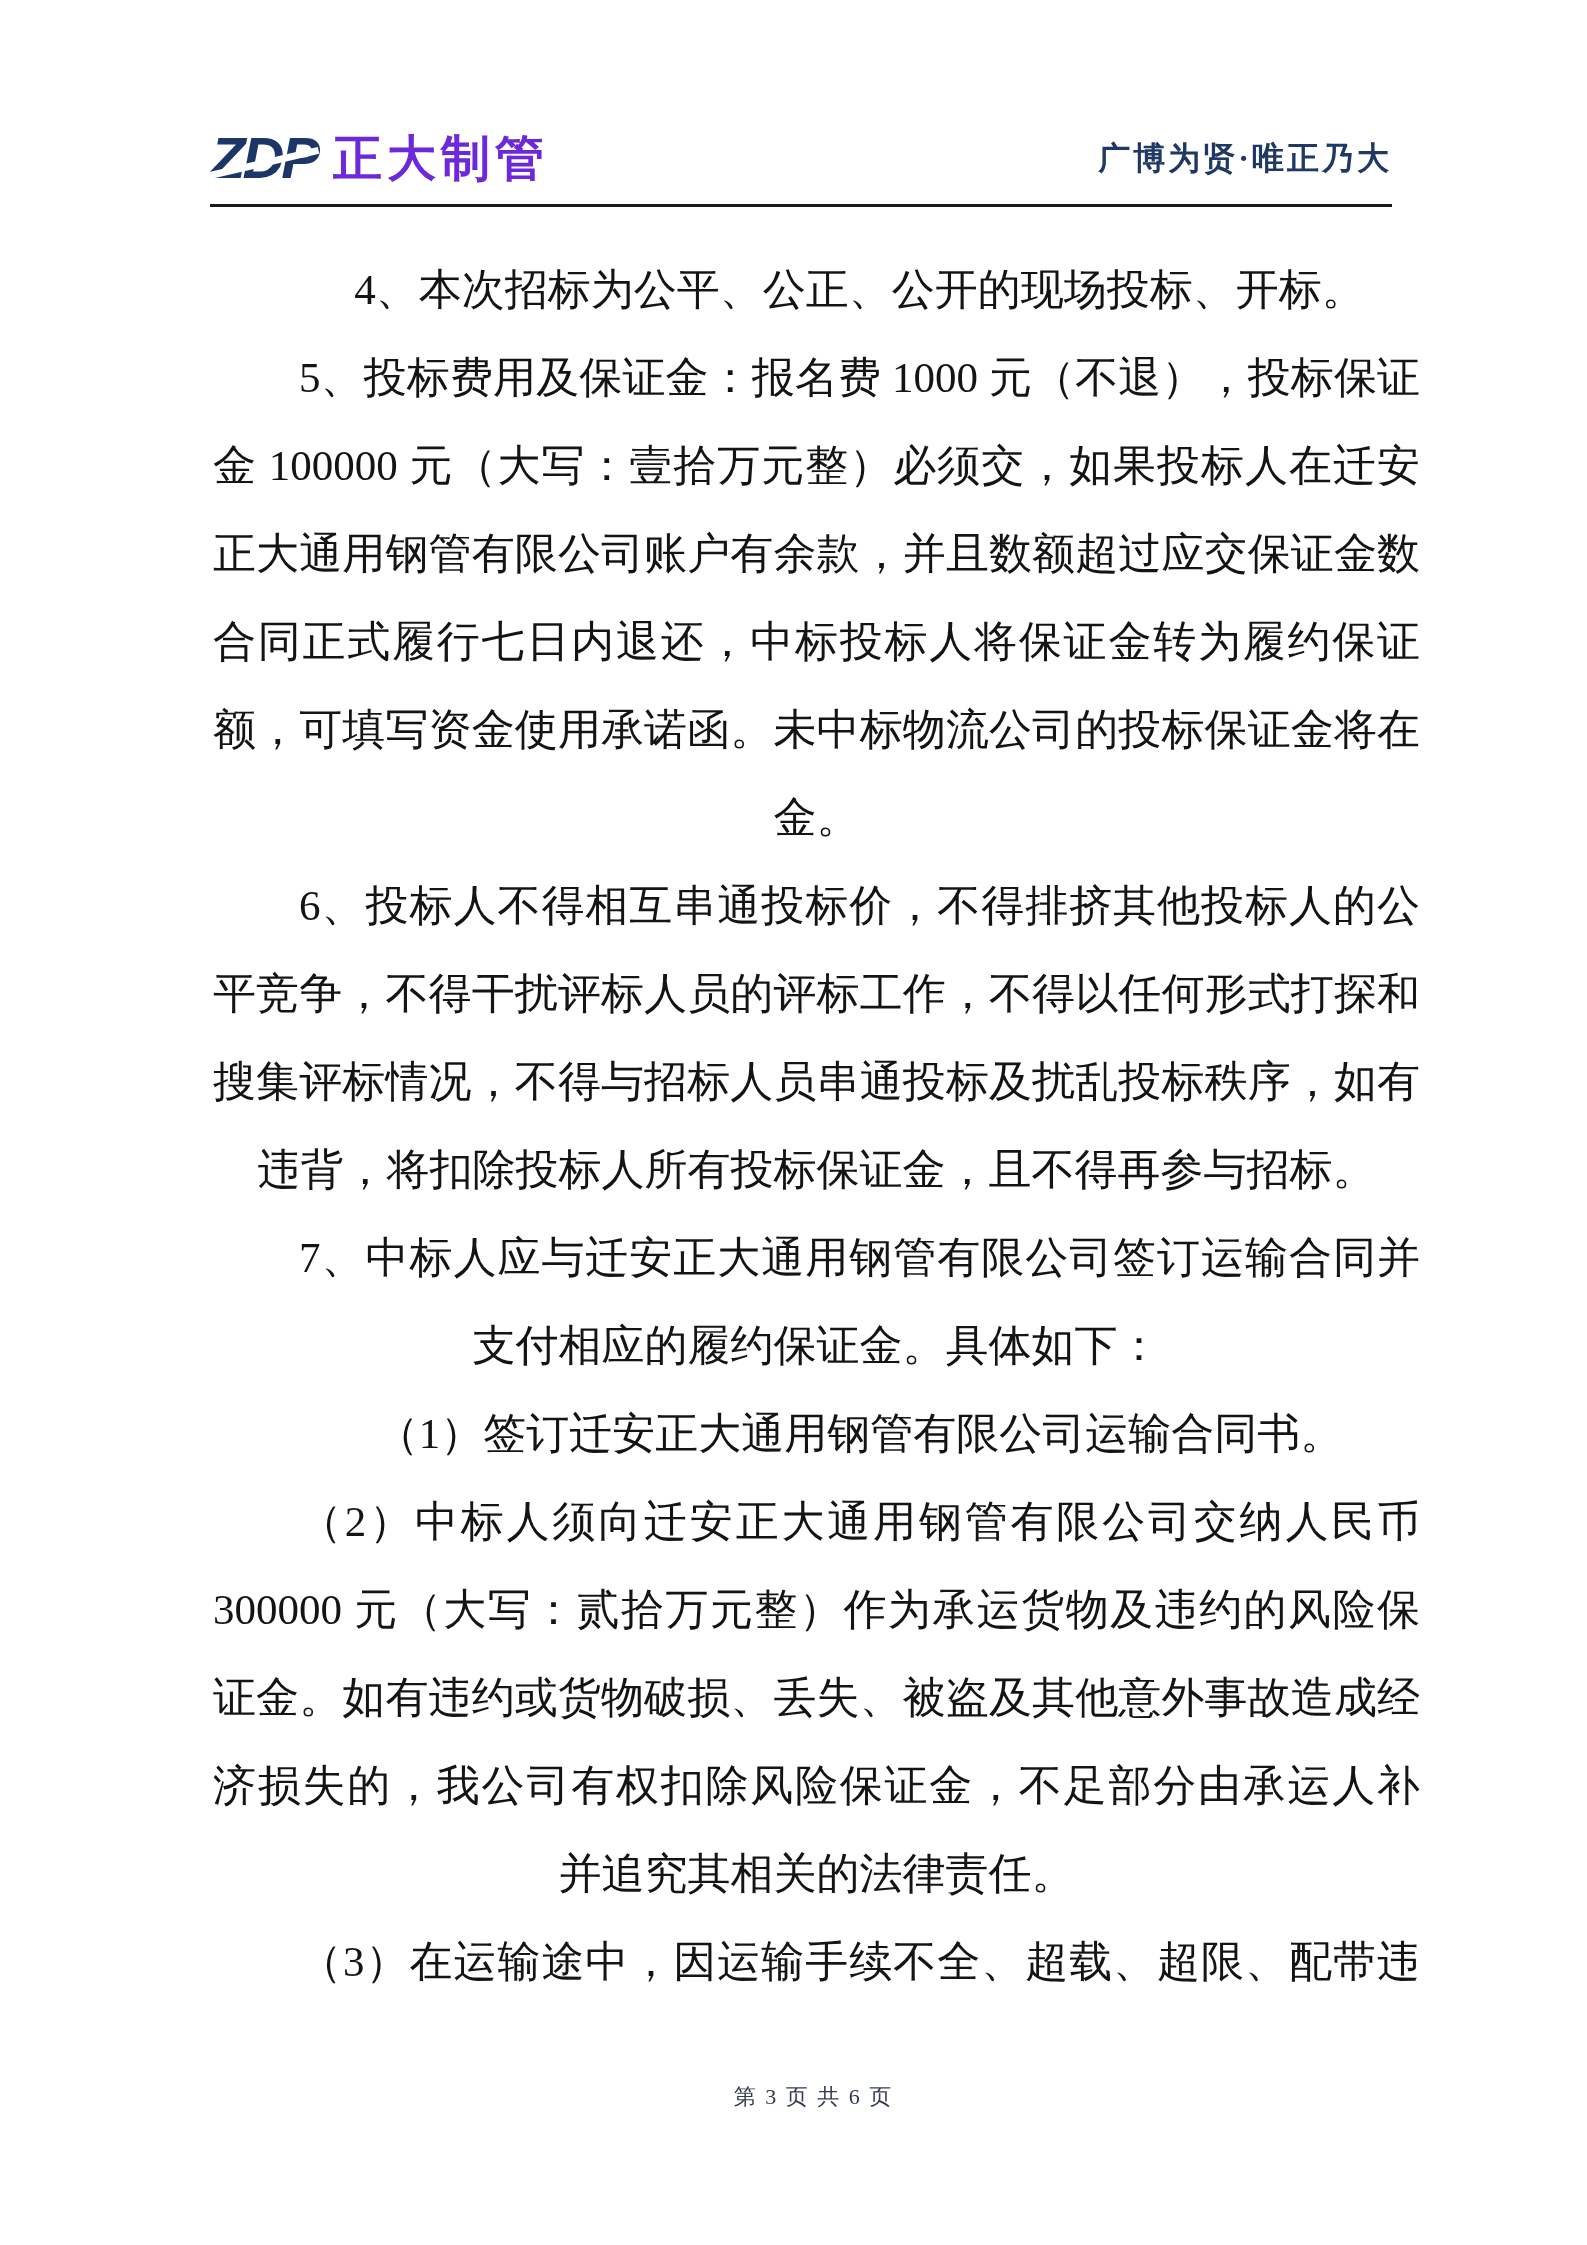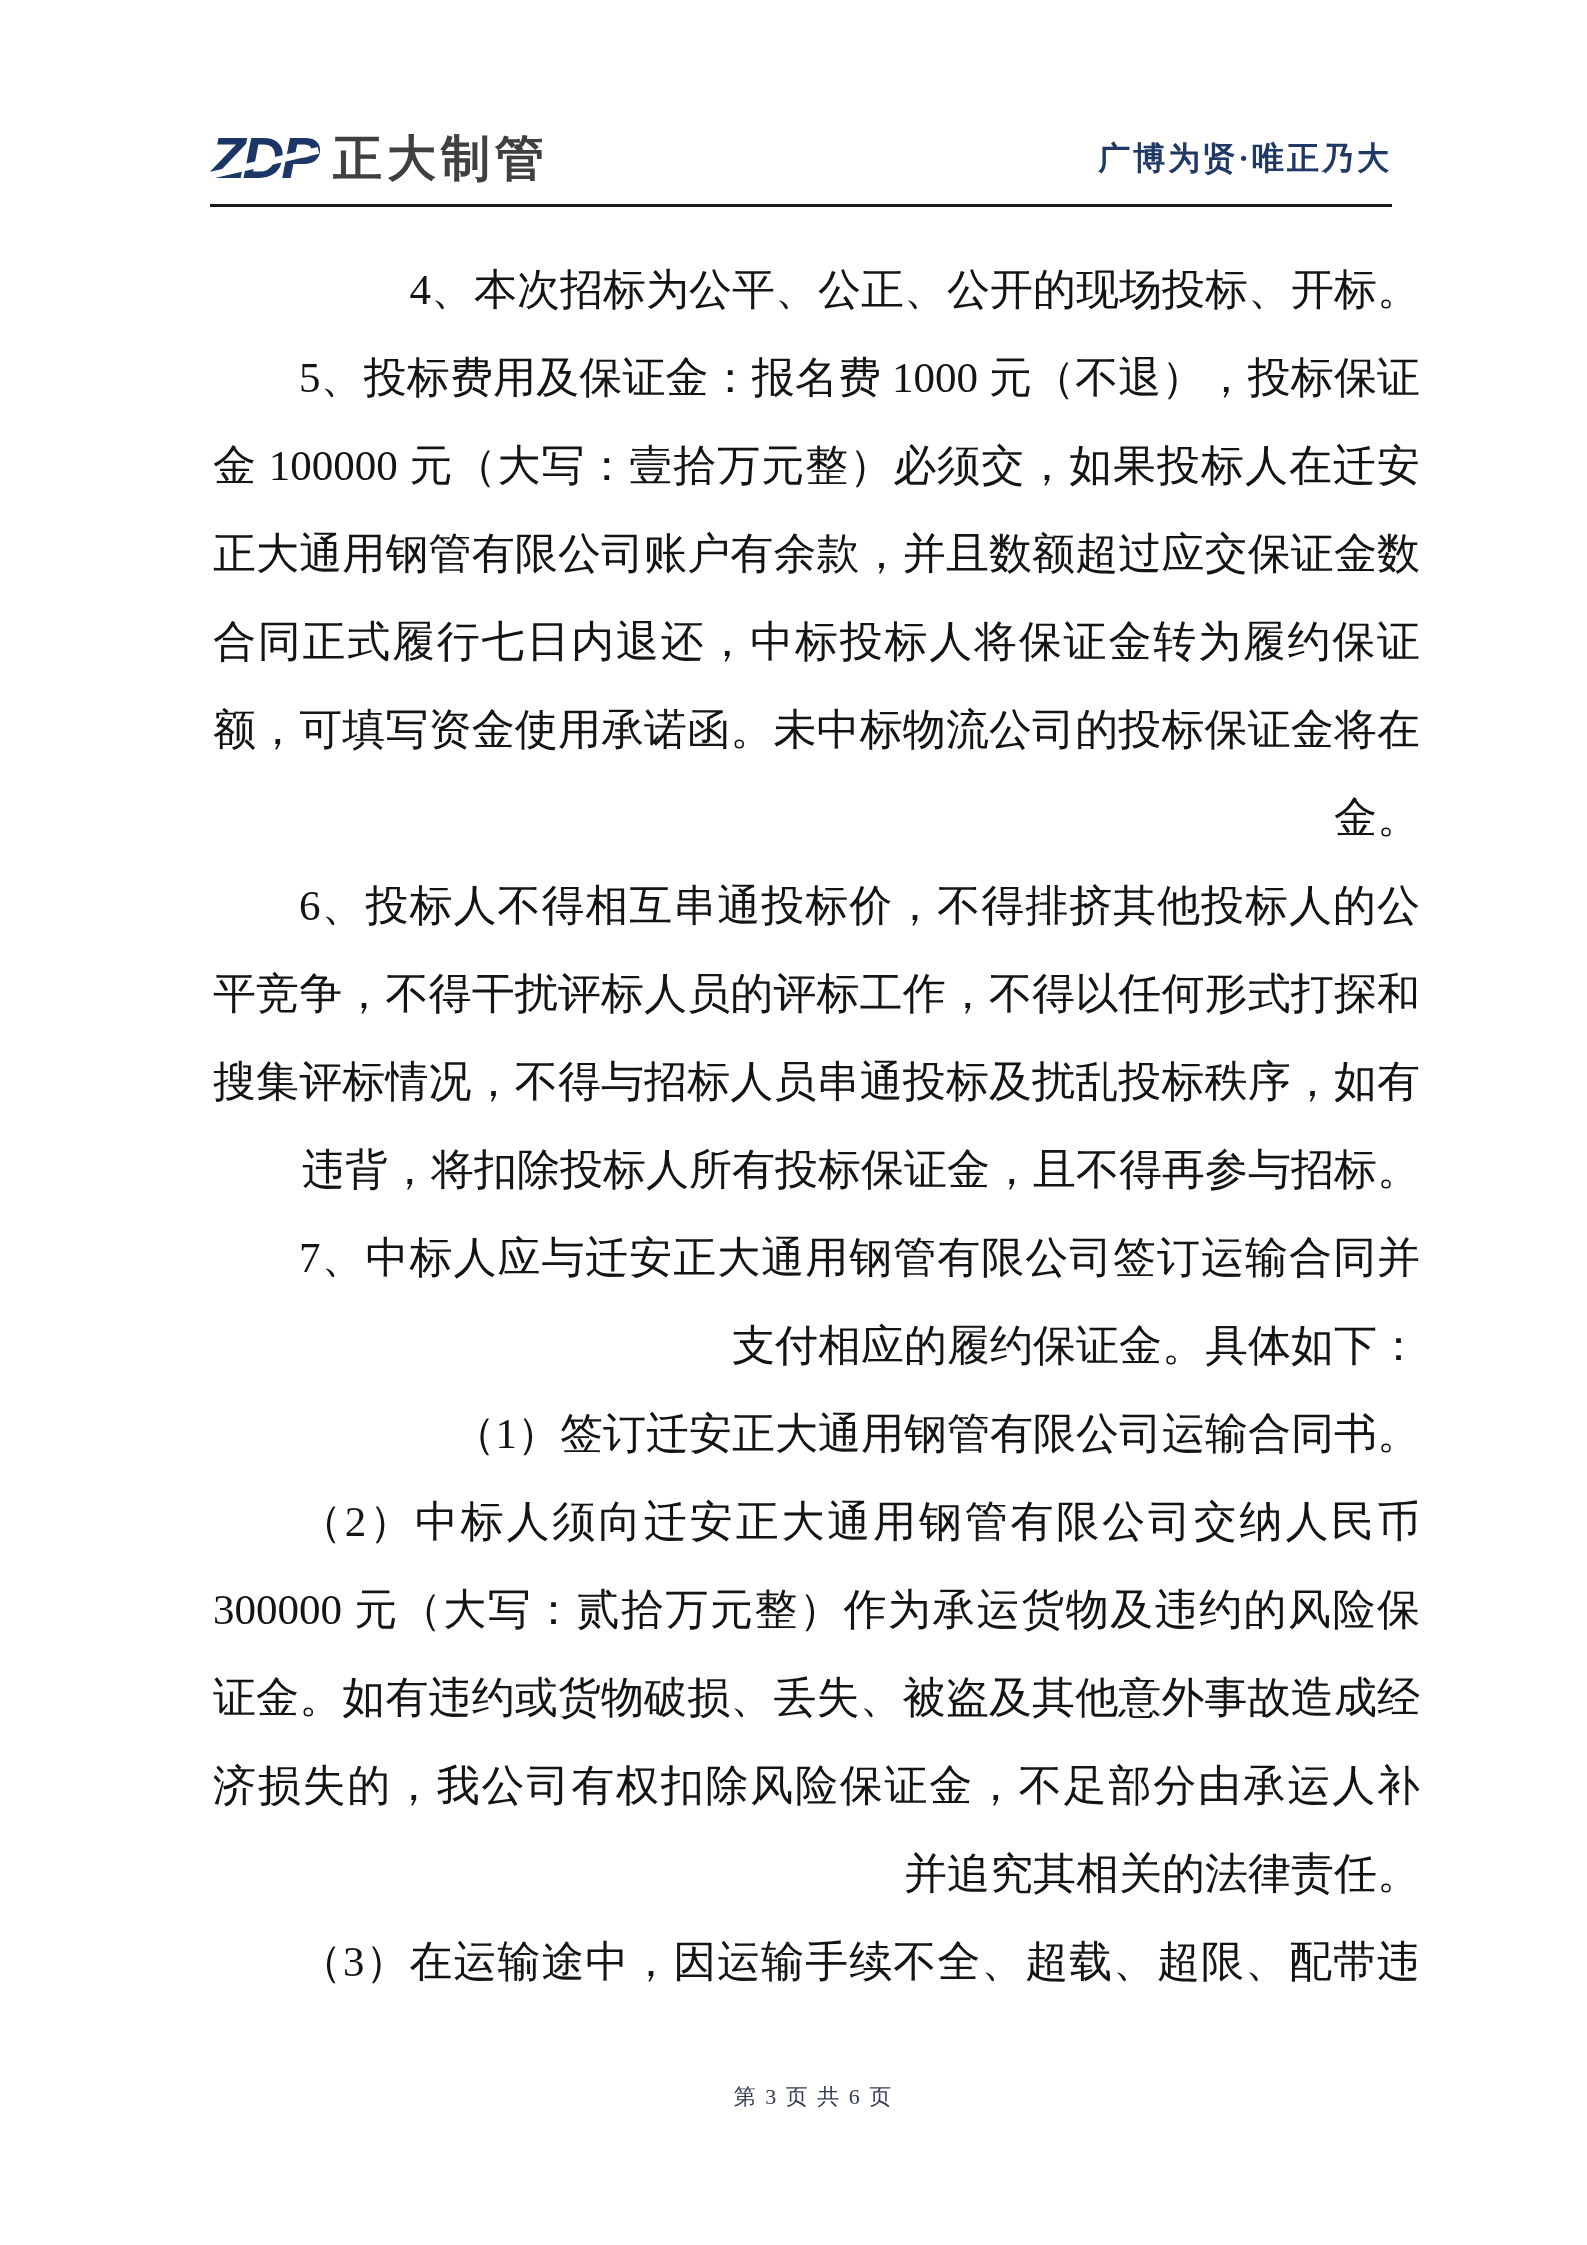--- a/index.html
+++ b/index.html
@@ -25,38 +25,38 @@
     letter-spacing:-3px;color:#1d3668;
   }
   .zdp .swoosh{
     position:absolute;left:-6px;top:54%;
     width:108%;height:7px;background:#ffffff;
     transform:rotate(-13deg);
   }
   .company-cn{
     font-family:"Liberation Sans","DejaVu Sans",sans-serif;
     font-weight:700;font-size:49px;line-height:52px;
-    letter-spacing:5px;color:#404040;
+    letter-spacing:5px;color:#6d28d9;
   }
   .slogan{
     font-weight:700;font-size:32px;line-height:46px;
     letter-spacing:3px;color:#1f3864;
   }
   .rule{
     position:absolute;left:210px;top:204px;
     width:1182px;height:3px;background:#1a1a1a;
   }
   
   .body{
     position:absolute;left:213px;top:246px;width:1207px;
     color:#141414;
   }
   .line{
     height:88px;line-height:88px;font-size:43px;
-    overflow:hidden;text-align:right;
+    overflow:hidden;text-align:center;
   }
   .line.indent{text-indent:86px;}
   .line.just{
     text-align:justify;
     text-align-last:justify;
     text-justify:inter-character;
   }
   
   .footer{
     position:absolute;left:0;top:2082px;width:1587px;

